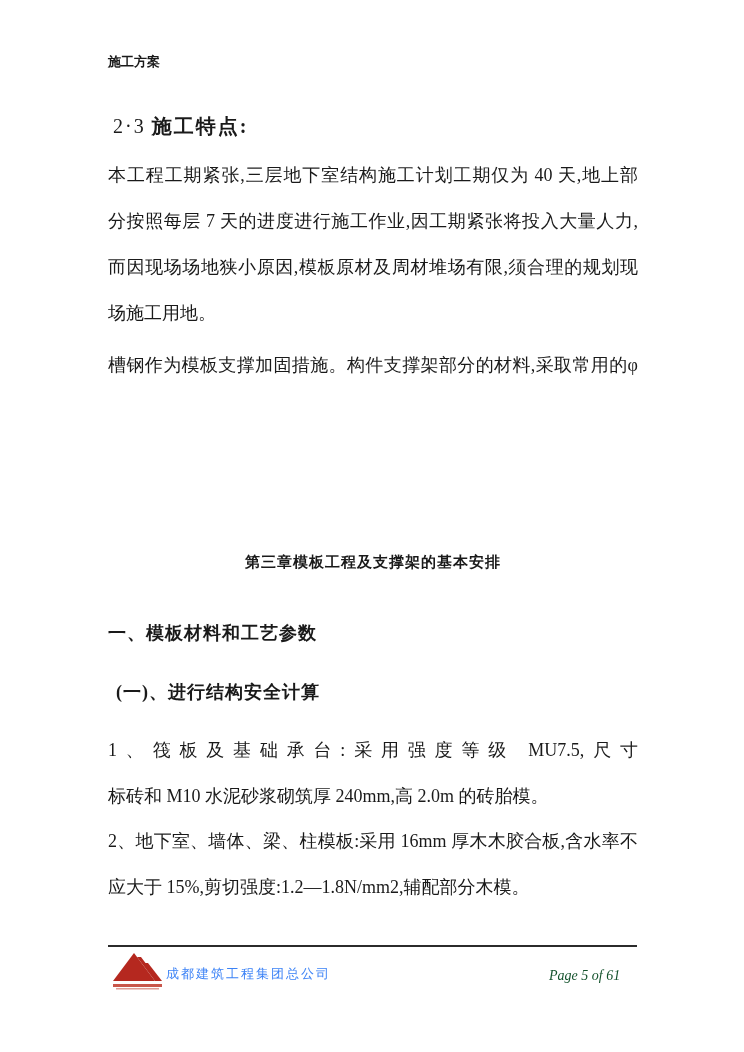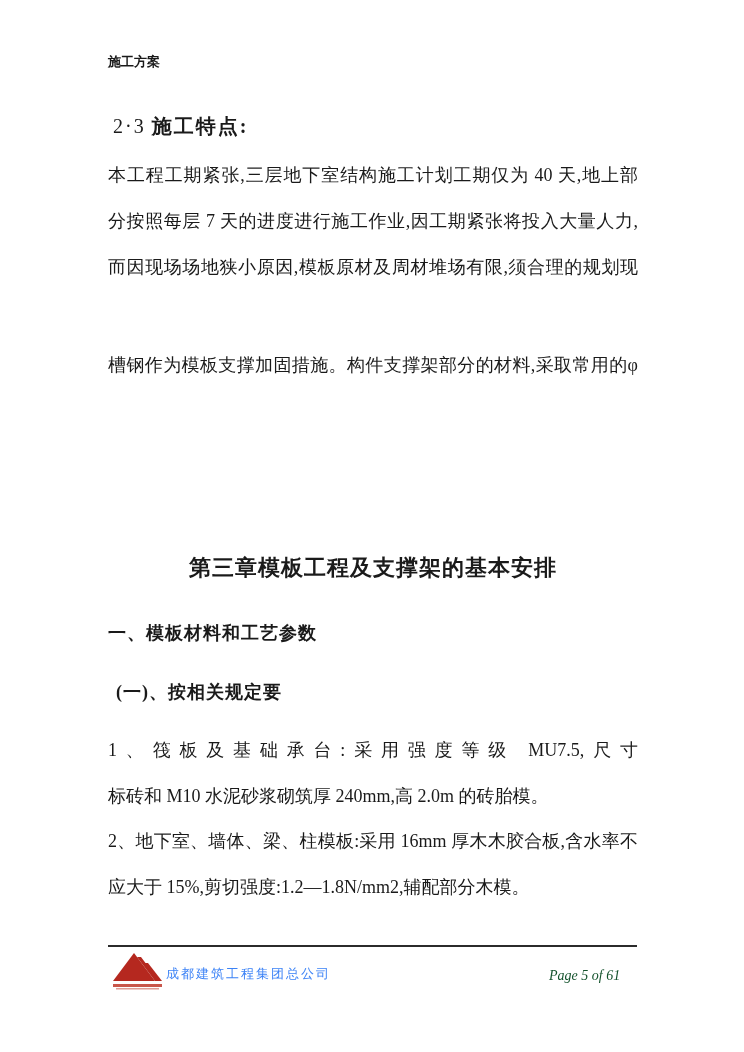--- a/index.html
+++ b/index.html
@@ -26,21 +26,21 @@
   .para { left: 108px; width: 530px; font-size: 18px; line-height: 46px; }
   .para .line { height: 46px; white-space: nowrap; }
   .para .line.just { text-align: justify; text-align-last: justify; white-space: normal; overflow: hidden; }
   .para .line.ind { text-indent: 37px; }
   .p1 { top: 152px; }
   .p2 { top: 342px; }
   .it1 { top: 727px; }
   .it2 { top: 818px; }
 
   
-  .chapter { left: 108px; width: 530px; top: 553px; font-size: 22px; font-weight: bold; text-align: center; letter-spacing: 1px; }
+  .chapter { left: 108px; width: 530px; top: 553px; font-size: 15px; font-weight: bold; text-align: center; letter-spacing: 1px; }
 
   
   .h1 { left: 108px; top: 621px; font-size: 18px; font-weight: bold; letter-spacing: 1px; }
   .h2 { left: 116px; top: 680px; font-size: 18px; font-weight: bold; letter-spacing: 1px; }
 
   
   .footer-rule { left: 108px; top: 945px; width: 529px; height: 2px; background: #2b2b2b; }
   .logo { left: 110px; top: 950px; width: 54px; height: 42px; }
   .footer-company { left: 166px; top: 965px; font-size: 13px; letter-spacing: 2px; color: #3b82f6; }
   .footer-page { left: 549px; top: 968px; font-size: 14px; font-style: italic; color: #14532d; }
@@ -53,31 +53,32 @@
 </div>
 
 <div class="abs sec23">
   <span class="num">2·3</span><span class="ttl">施工特点:</span>
 </div>
 
 <div class="abs para p1">
   <div class="line just">本工程工期紧张,三层地下室结构施工计划工期仅为 40 天,地上部</div>
   <div class="line just">分按照每层 7 天的进度进行施工作业,因工期紧张将投入大量人力,</div>
   <div class="line just">而因现场场地狭小原因,模板原材及周材堆场有限,须合理的规划现</div>
+  <div class="line">场施工用地。</div>
 </div>
 
 <div class="abs para p2">
   <div class="line just">槽钢作为模板支撑加固措施。构件支撑架部分的材料,采取常用的φ</div>
 </div>
 
 <div class="abs chapter">第三章模板工程及支撑架的基本安排</div>
 
 <div class="abs h1">一、模板材料和工艺参数</div>
 
-<div class="abs h2">(一)、按相关规定要</div>
+<div class="abs h2">(一)、进行结构安全计算</div>
 
 <div class="abs para it1">
   <div class="line just">1、筏板及基础承台:采用强度等级 MU7.5,尺寸为:240mmX115mmX53mm</div>
   <div class="line">标砖和 M10 水泥砂浆砌筑厚 240mm,高 2.0m 的砖胎模。</div>
 </div>
 
 <div class="abs para it2">
   <div class="line just">2、地下室、墙体、梁、柱模板:采用 16mm 厚木木胶合板,含水率不</div>
   <div class="line">应大于 15%,剪切强度:1.2—1.8N/mm2,辅配部分木模。</div>
 </div>

